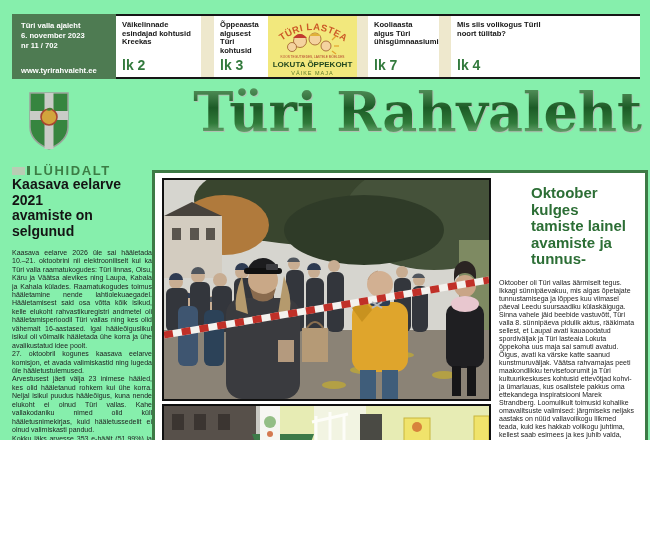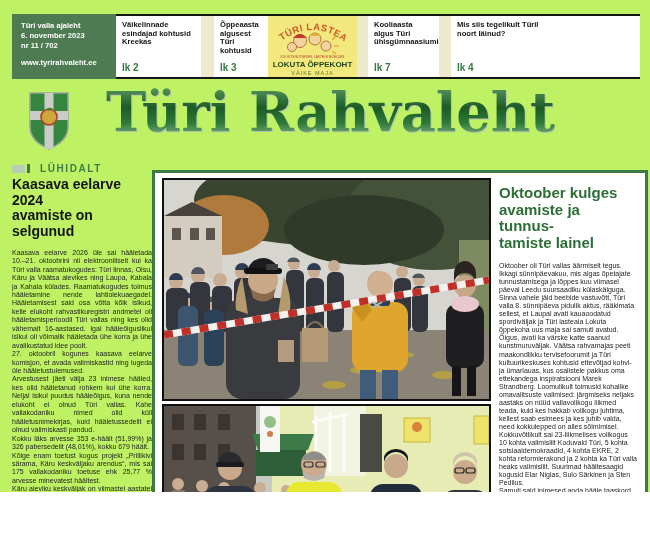--- a/index.html
+++ b/index.html
@@ -1,64 +1,64 @@
 <!DOCTYPE html>
 <html><head>
 <meta charset="utf-8">
 <style>
   * { margin:0; padding:0; box-sizing:border-box; }
   html,body { width:650px; height:541px; overflow:hidden; background:#fff; }
   body { font-family:"Liberation Sans", sans-serif; position:relative; }
-  #page { position:relative; width:650px; height:492px; background:#bef264; overflow:hidden; }
+  #page { position:relative; width:650px; height:440px; background:#86efac; overflow:hidden; }
 
   
   .info-box { position:absolute; left:12px; top:14px; width:104px; height:65px;
     background:#4e7b52; color:#fff; padding:7px 8px 6px 9px; font-size:7.6px; font-weight:bold; line-height:1.3; }
-  .info-box .site { margin-top:7px; }
+  .info-box .site { margin-top:15px; }
   .teaser-strip { position:absolute; left:116px; top:14px; width:524px; height:65px;
     border-top:2px solid #161616; border-bottom:2px solid #161616; display:flex; background:#fff; }
   .teaser { display:flex; flex-direction:column; justify-content:space-between;
     padding:5px 5px 4px 6px; font-size:7.6px; font-weight:bold; color:#161616; line-height:1.15; background:#fff; }
-  .teaser .pg { color:#337a3d; font-size:10px; }
+  .teaser .pg { color:#337a3d; font-size:14px; }
   .gap { background:#eee8cd; }
   .t1{width:85px}.g1{width:13px}.t2{width:54px}.ad-box{width:89px}.t3{width:79px}
   .g2{width:11px}.t4{width:71px}.g3{width:12px}.t5{width:110px}
   .ad-box { background:#f2e87d; position:relative; }
 
   
   .crest { position:absolute; left:28px; top:91px; }
-  .masthead-title { position:absolute; left:106px; top:83px; width:536px; text-align:left;
+  .masthead-title { position:absolute; left:106px; top:83px; width:536px; text-align:right;
     font-family:"DejaVu Serif", serif; font-weight:bold; font-size:54px; line-height:1.1; letter-spacing:0px;
     background:linear-gradient(180deg,#63a069 0%, #1c5b26 42%, #2f7a39 68%, #9cc59f 100%);
     -webkit-background-clip:text; background-clip:text; color:transparent;
     text-shadow:none; filter:drop-shadow(1px 1px 0px rgba(180,190,180,.9)); }
 
   
   .section-label { position:absolute; left:12px; top:163px; display:flex; align-items:center; }
   .section-label .sq { width:13px; height:8px; background:#b9cdb4; }
   .section-label .bar { width:3px; height:9px; background:#3c7d45; margin-left:2px; }
-  .section-label .txt { margin-left:10px; font-size:10px; font-weight:bold; color:#3c7d45; letter-spacing:1.6px; }
+  .section-label .txt { margin-left:4px; font-size:13px; font-weight:bold; color:#3c7d45; letter-spacing:1.6px; }
 
   
   .left-col { position:absolute; left:12px; top:177px; width:140px; height:364px; overflow:hidden; }
   .left-col h2 { font-size:14px; font-weight:bold; color:#141414; line-height:1.12; }
   .left-col .body { margin-top:9px; font-size:7px; line-height:8.45px; text-align:justify; color:#1d1d1d; }
   .left-col .body p { margin:0; }
 
   
   .main-box { position:absolute; left:152px; top:170px; width:496px; height:600px;
     border:3px solid #3d7a45; background:#fff; }
   .photo { position:absolute; left:7px; width:329px; border:2px solid #101010; background:#888; overflow:hidden; }
   .photo-1 { top:5px; height:223px; }
   .photo-2 { top:231px; height:226px; }
   .photo svg { display:block; }
 
   
   .right-col { position:absolute; left:344px; top:12px; width:138px; height:520px; overflow:hidden; }
-  .right-col h2 { font-size:15px; font-weight:bold; color:#2c6e35; line-height:1.1; }
+  .right-col h2 { font-size:15px; font-weight:bold; color:#2c6e35; line-height:1.1;margin-left:32px; }
   .right-col h2 span { display:block; }
   .left-col h2 span { display:block; }
   .right-col .body { margin-top:11px; font-size:7px; line-height:8.05px; color:#1d1d1d; }
   .right-col .body p { margin:0; }
 </style>
 </head>
 <body>
 
 <div id="page">
 
@@ -104,21 +104,21 @@
         <text x="44.5" y="58.5" text-anchor="middle" font-size="5.5" fill="#5a7a28" font-family="Liberation Sans, sans-serif" letter-spacing="1">VÄIKE MAJA</text>
       </svg>
     </div>
     <div class="gap g2"></div>
     <div class="teaser t4">
       <span>Kooliaasta algus Türi ühisgümnaasiumis</span>
       <span class="pg">lk 7</span>
     </div>
     <div class="gap g3"></div>
     <div class="teaser t5">
-      <span>Mis siis tegelikult Türil noort läinud?</span>
+      <span>Mis siis volikogus Türil noort tülitab?</span>
       <span class="pg">lk 4</span>
     </div>
   </div>
 
   <div class="crest">
     <svg width="42" height="60" viewBox="0 0 42 60">
       <path d="M 2 2 H 40 V 36 Q 40 50 21 58 Q 2 50 2 36 Z" fill="#36853f" stroke="#9aa29a" stroke-width="1.5"></path>
       <rect x="16.5" y="2" width="9" height="56" fill="#c9ccc7"></rect>
       <rect x="2" y="20" width="38" height="9" fill="#c9ccc7"></rect>
       <circle cx="21" cy="26" r="8" fill="#d2a43c" stroke="#a84430" stroke-width="1.6"></circle>
@@ -129,21 +129,21 @@
   <div class="masthead-title">Türi Rahvaleht</div>
 
   <div class="section-label">
     <span class="sq"></span>
     <span class="bar"></span>
     <span class="txt">LÜHIDALT</span>
   </div>
 
   <div class="left-col">
     <h2>
-      <span>Kaasava eelarve 2024</span>
+      <span>Kaasava eelarve 2021</span>
       <span>avamiste on selgunud</span>
     </h2>
     <div class="body">
       <p>Kaasava eelarve 2026 üle sai hääletada 10.–21. oktoobrini nii elektrooniliselt kui ka Türi valla raamatukogudes: Türi linnas, Oisu, Käru ja Väätsa alevikes ning Laupa, Kabala ja Kahala külades. Raamatukogudes toimus hääletamine nende lahtiolekuaegadel. Hääletamisest said osa võtta kõik isikud, kelle elukoht rahvastikuregistri andmetel oli hääletamisperioodil Türi vallas ning kes olid vähemalt 16-aastased. Igal hääleõiguslikul isikul oli võimalik hääletada ühe korra ja ühe avalikustatud idee poolt.</p>
       <p>27. oktoobril kogunes kaasava eelarve komisjon, et avada valimiskastid ning lugeda üle hääletustulemused.</p>
       <p>Arvestusest jäeti välja 23 inimese hääled, kes olid hääletanud rohkem kui ühe korra. Neljal isikul puudus hääleõigus, kuna nende elukoht ei olnud Türi vallas. Kahe vallakodaniku nimed olid küll hääletusnimekirjas, kuid hääletussedelit ei olnud valimiskasti pandud.</p>
       <p>Kokku läks arvesse 353 e-häält (51,99%) ja 326 pabersedelit (48,01%), kokku 679 häält.</p>
       <p>Kõige enam toetust kogus projekt „Prillikivi särama, Käru keskväljaku arendus“, mis sai 175 vallakodaniku toetuse ehk 25,77 % arvesse minevatest häältest.</p>
       <p>Käru aleviku keskväljak on viimastel aastatel läbinud märkimisväärse uuenduskuuri ning kolmanda etapi jooksul soovitakse lahendada kaks olulist vajadust: rajada esteetiliselt sobiv jäätmekäitluskoht ja avalik tualett. Praegune jäätmejaam ei sobi enam kokku uuenduskuuri läbinud keskväljaku ilmega, mis on loodud elanike ja külastajate jaoks. Planeeritav mitmeotstarbeline hoone</p>
     </div>
@@ -366,22 +366,22 @@
           </g>
           <line x1="244" y1="120" x2="240" y2="160" stroke="#f6f5f0" stroke-width="5"></line>
           <line x1="318" y1="130" x2="312" y2="180" stroke="#f6f5f0" stroke-width="5"></line>
         </g>
       </svg>
     </div>
 
     <div class="right-col">
       <h2>
         <span>Oktoober kulges</span>
+        <span>tamiste lainel</span>
         <span>avamiste ja tunnus-</span>
-        <span>tamiste lainel</span>
       </h2>
       <div class="body">
         <p>Oktoober oli Türi vallas äärmiselt tegus. Ikkagi sünnipäevakuu, mis algas õpetajate tunnustamisega ja lõppes kuu viimasel päeval Leedu suursaadiku külaskäiguga. Sinna vahele jäid beebide vastuvõtt, Türi valla 8. sünnipäeva pidulik aktus, rääkimata sellest, et Laupal avati kauaoodatud spordiväljak ja Türi lasteaia Lokuta õppekoha uus maja sai samuti avatud.</p>
         <p>Õigus, avati ka värske katte saanud kunstmuruväljak. Väätsa rahvamajas peeti maakondlikku tervisefoorumit ja Türi kultuurikeskuses kohtusid ettevõtjad kohvi- ja ümarlauas, kus osalistele pakkus oma ettekandega inspiratsiooni Marek Strandberg. Loomulikult toimusid kohalike omavalitsuste valimised: järgmiseks neljaks aastaks on nüüd vallavolikogu liikmed teada, kuid kes hakkab volikogu juhtima, kellest saab esimees ja kes juhib valda, need kokkulepped on alles sõlmimisel. Kokkuvõtlikult sai 23-liikmelises volikogus 10 kohta valimisliit Koduvald Türi, 5 kohta sotsiaaldemokraadid, 4 kohta EKRE, 2 kohta reformierakond ja 2 kohta ka Türi valla heaks valimisliit. Suurimad häältesaagid kogusid Elar Niglas, Sulo Särkinen ja Sten Pedilus.</p>
         <p>Samuti said inimesed anda hääle taaskord ellu kutsutud kaasava eelarve projektidele (eelmisel aastal seda ei tehtud). Kümnest hääletusele läinud</p>
       </div>
     </div>
   </div>
 
 </div>

